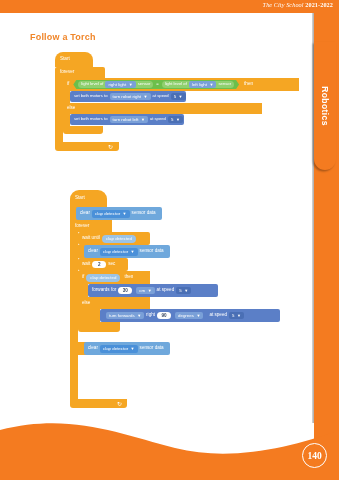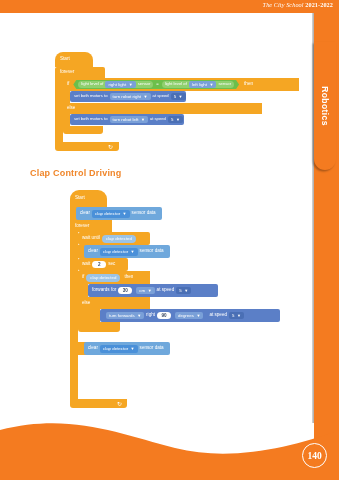--- a/index.html
+++ b/index.html
@@ -129,20 +129,21 @@
   <div class="header-strip"></div>
   <div class="header-title">
     <span class="ital">The City School</span>
     <span>2021-2022</span>
   </div>
 
   <div class="side-tab">
     <span class="side-tab-label">Robotics</span>
   </div>
 
+  <div class="heading" id="h1">Follow a Torch</div>
 
   <div class="canvas" id="prog1">
 
     <div class="blk orange" style="left:0;top:0;width:38px;height:15px;border-radius:8px 8px 0 0;padding-left:5px;">
       <span class="lbl">Start</span>
     </div>
 
     <div class="orange-d" style="position:absolute;left:0;top:15px;width:45px;height:11px;border-radius:2px 2px 0 0;display:flex;align-items:center;padding-left:5px;">
       <span class="lbl">forever</span>
     </div>
@@ -207,21 +208,20 @@
       <span class="lbl lbl-sm">at speed</span>
       <span class="field deep">
         <span>5</span>
         <span class="caret">▼</span>
       </span>
     </div>
 
     <div class="orange-d" style="position:absolute;left:8px;top:74px;width:40px;height:8px;border-radius:0 0 3px 3px;"></div>
   </div>
 
-  <div class="heading" id="h2">Clap Control Driving</div>
 
   <div class="canvas" id="prog2">
 
     <div class="blk orange" style="left:0;top:0;width:37px;height:17px;border-radius:9px 9px 0 0;padding-left:5px;">
       <span class="lbl">Start</span>
     </div>
 
     <div class="orange-d" style="position:absolute;left:0;top:17px;width:37px;height:13px;"></div>
     <div class="lblue" style="position:absolute;left:6px;top:17px;width:82px;height:13px;border-radius:2px;display:flex;align-items:center;padding-left:4px;">
       <span class="lbl">clear</span>

